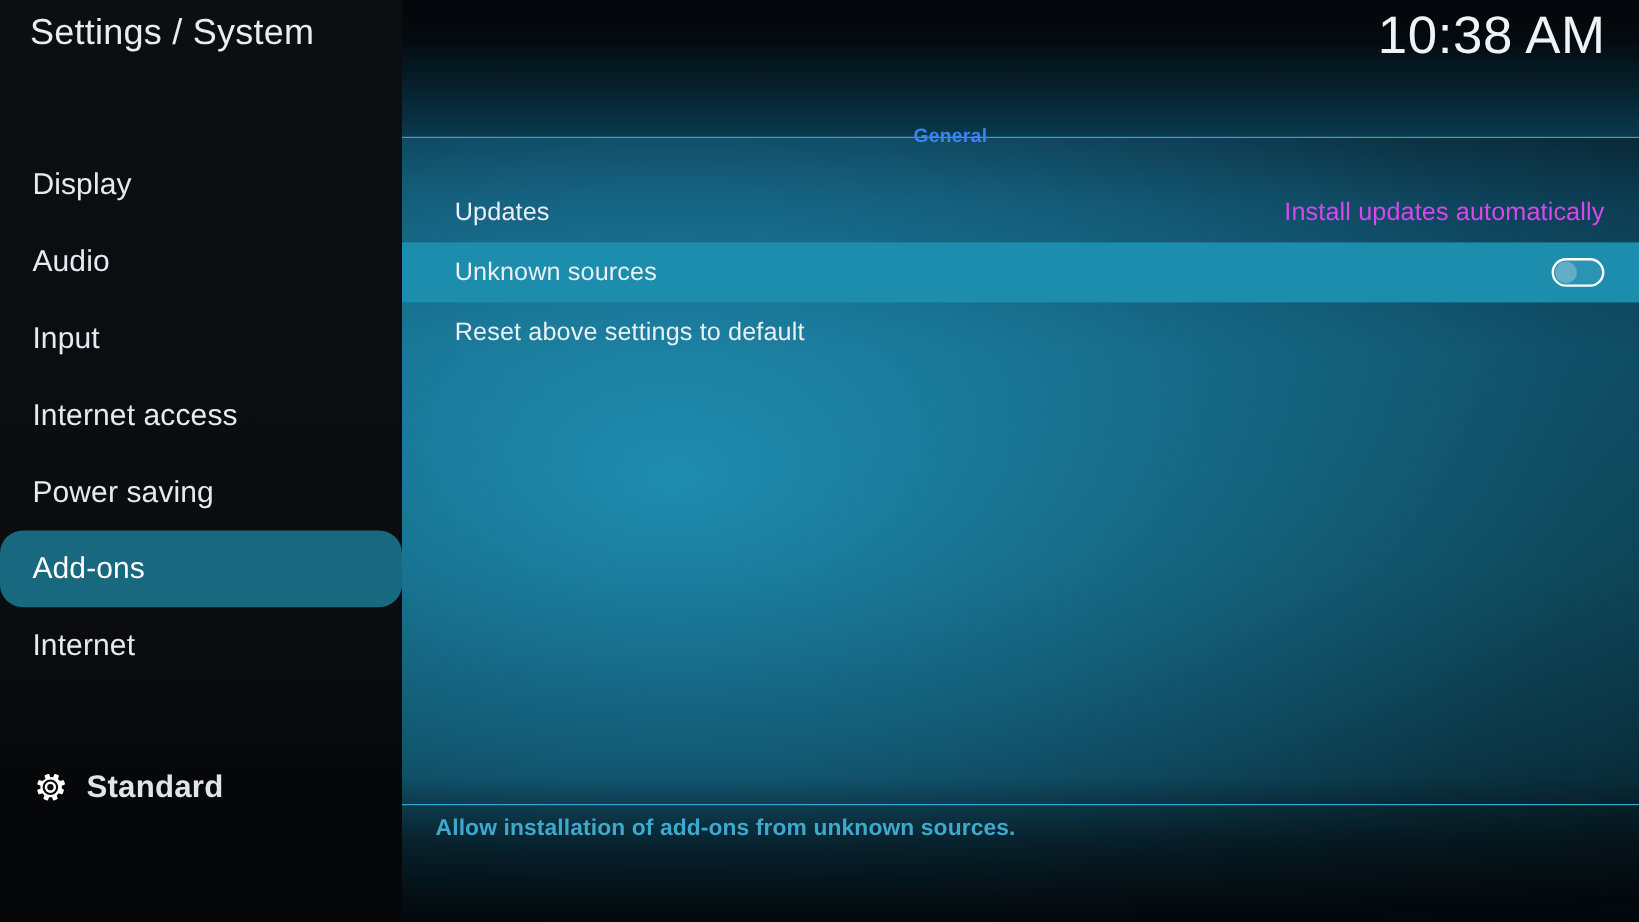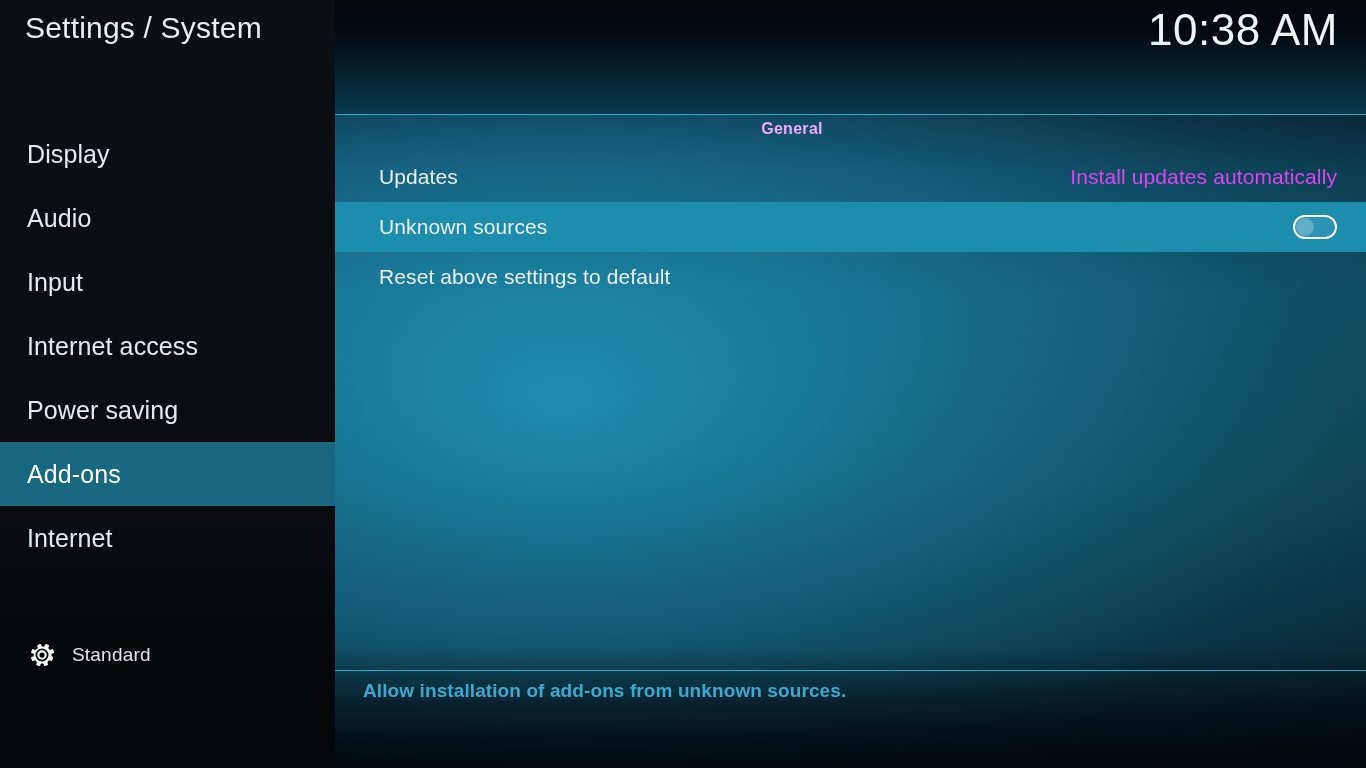--- a/index.html
+++ b/index.html
@@ -34,28 +34,29 @@
     height:64px;
     display:flex; align-items:center;
     padding-left:27px;
     font-size:25px; font-weight:400; color:#e4eaee;
     letter-spacing:0.1px;
     white-space:nowrap;
   }
   .side-item.selected {
     background:#18687f;
     color:#ffffff;
+    border-radius:19px;
   }
   #sidebar-profile {
     position:absolute; left:27px; top:640px;
     display:flex; align-items:center; gap:15px;
   }
   #sidebar-profile .gear { width:30px; height:30px; display:block; }
   #sidebar-profile .plabel {
-    font-size:19px; color:#dfe5e9; letter-spacing:0.2px;
+    font-size:26px; color:#dfe5e9; letter-spacing:0.2px;font-weight:bold;
   }
 
   
   #main {
     position:absolute; left:335px; top:0;
     width:1031px; height:768px;
     overflow:hidden;
   }
   #main-bg {
     position:absolute; inset:0;
@@ -80,23 +81,23 @@
     letter-spacing:0.5px; z-index:4;
   }
   .hrule {
     position:absolute; left:0; width:1031px; height:1px;
     background:#2ea8c8; z-index:5;
   }
   #rule-top { top:114px; }
   #rule-bottom { top:670px; }
 
   #group-header {
-    position:absolute; left:0; top:120px; width:914px;
+    position:absolute; left:0; top:105px; width:914px;
     text-align:center;
-    font-size:16px; font-weight:700; color:#f0abfc;
+    font-size:16px; font-weight:700; color:#3b82f6;
     letter-spacing:0.3px; z-index:5;
   }
 
   #rows {
     position:absolute; left:0; top:152px; width:1031px; z-index:5;
   }
   .row {
     position:relative;
     height:50px;
     display:flex; align-items:center;

